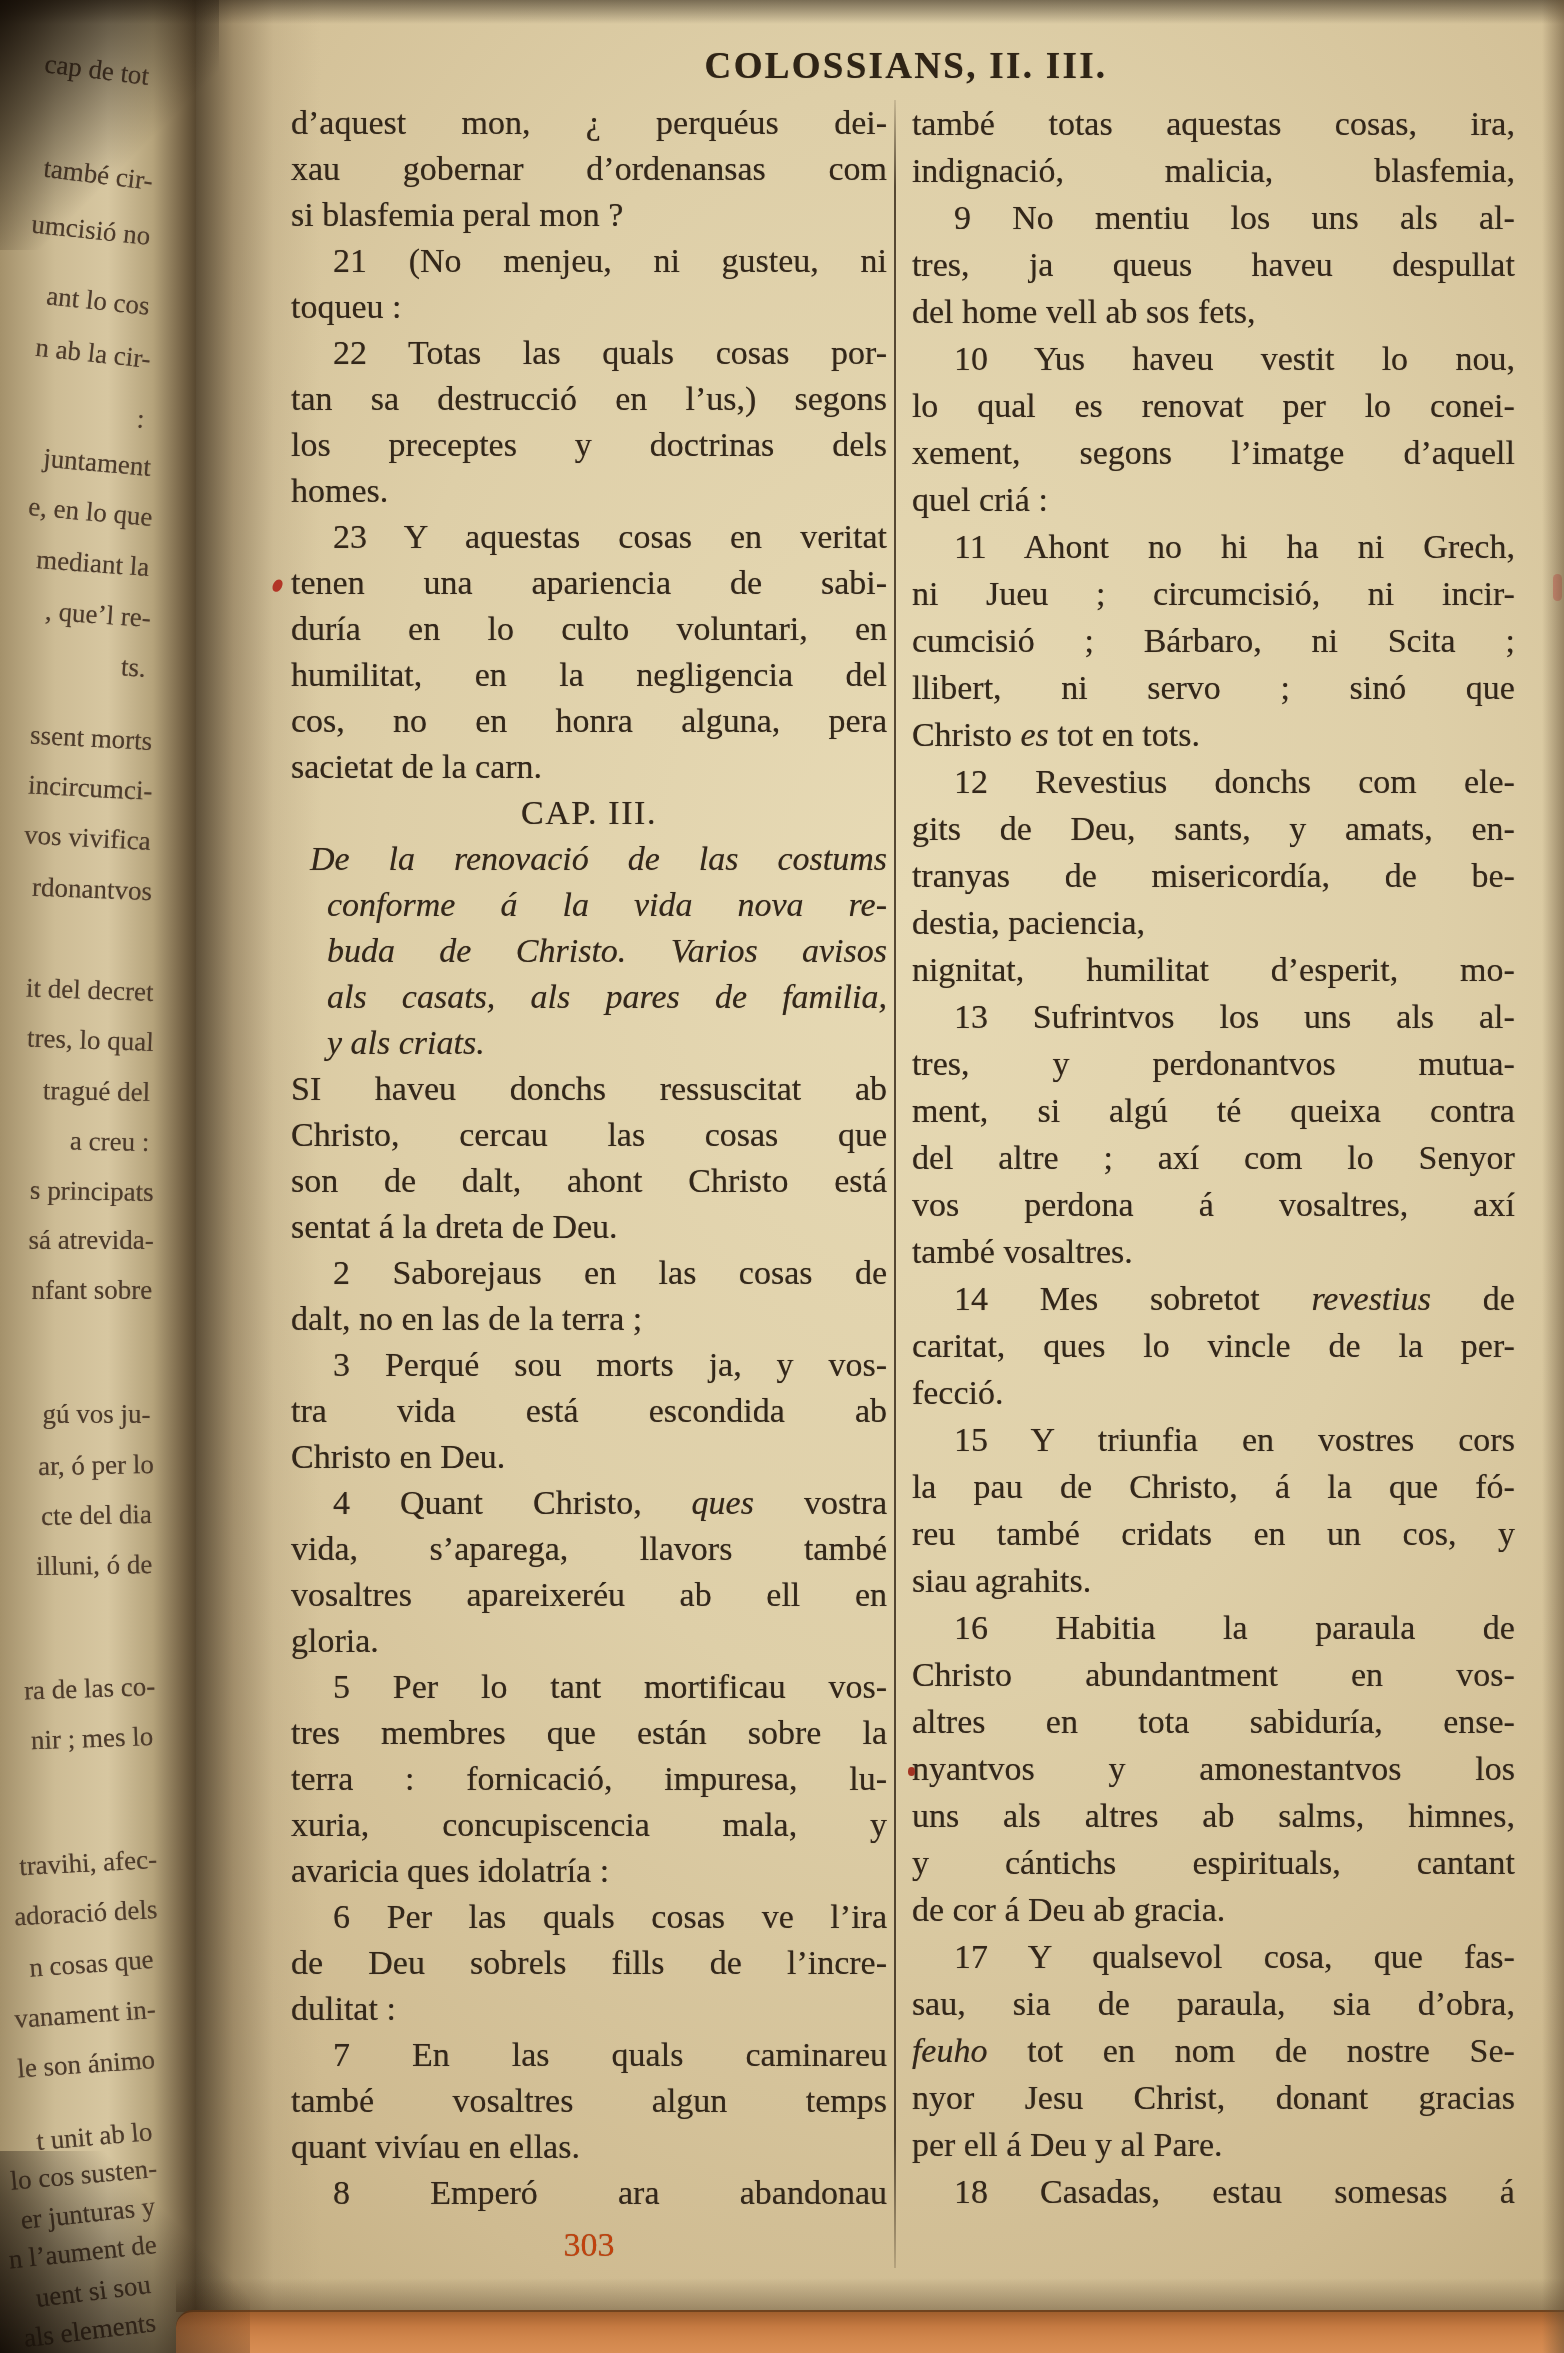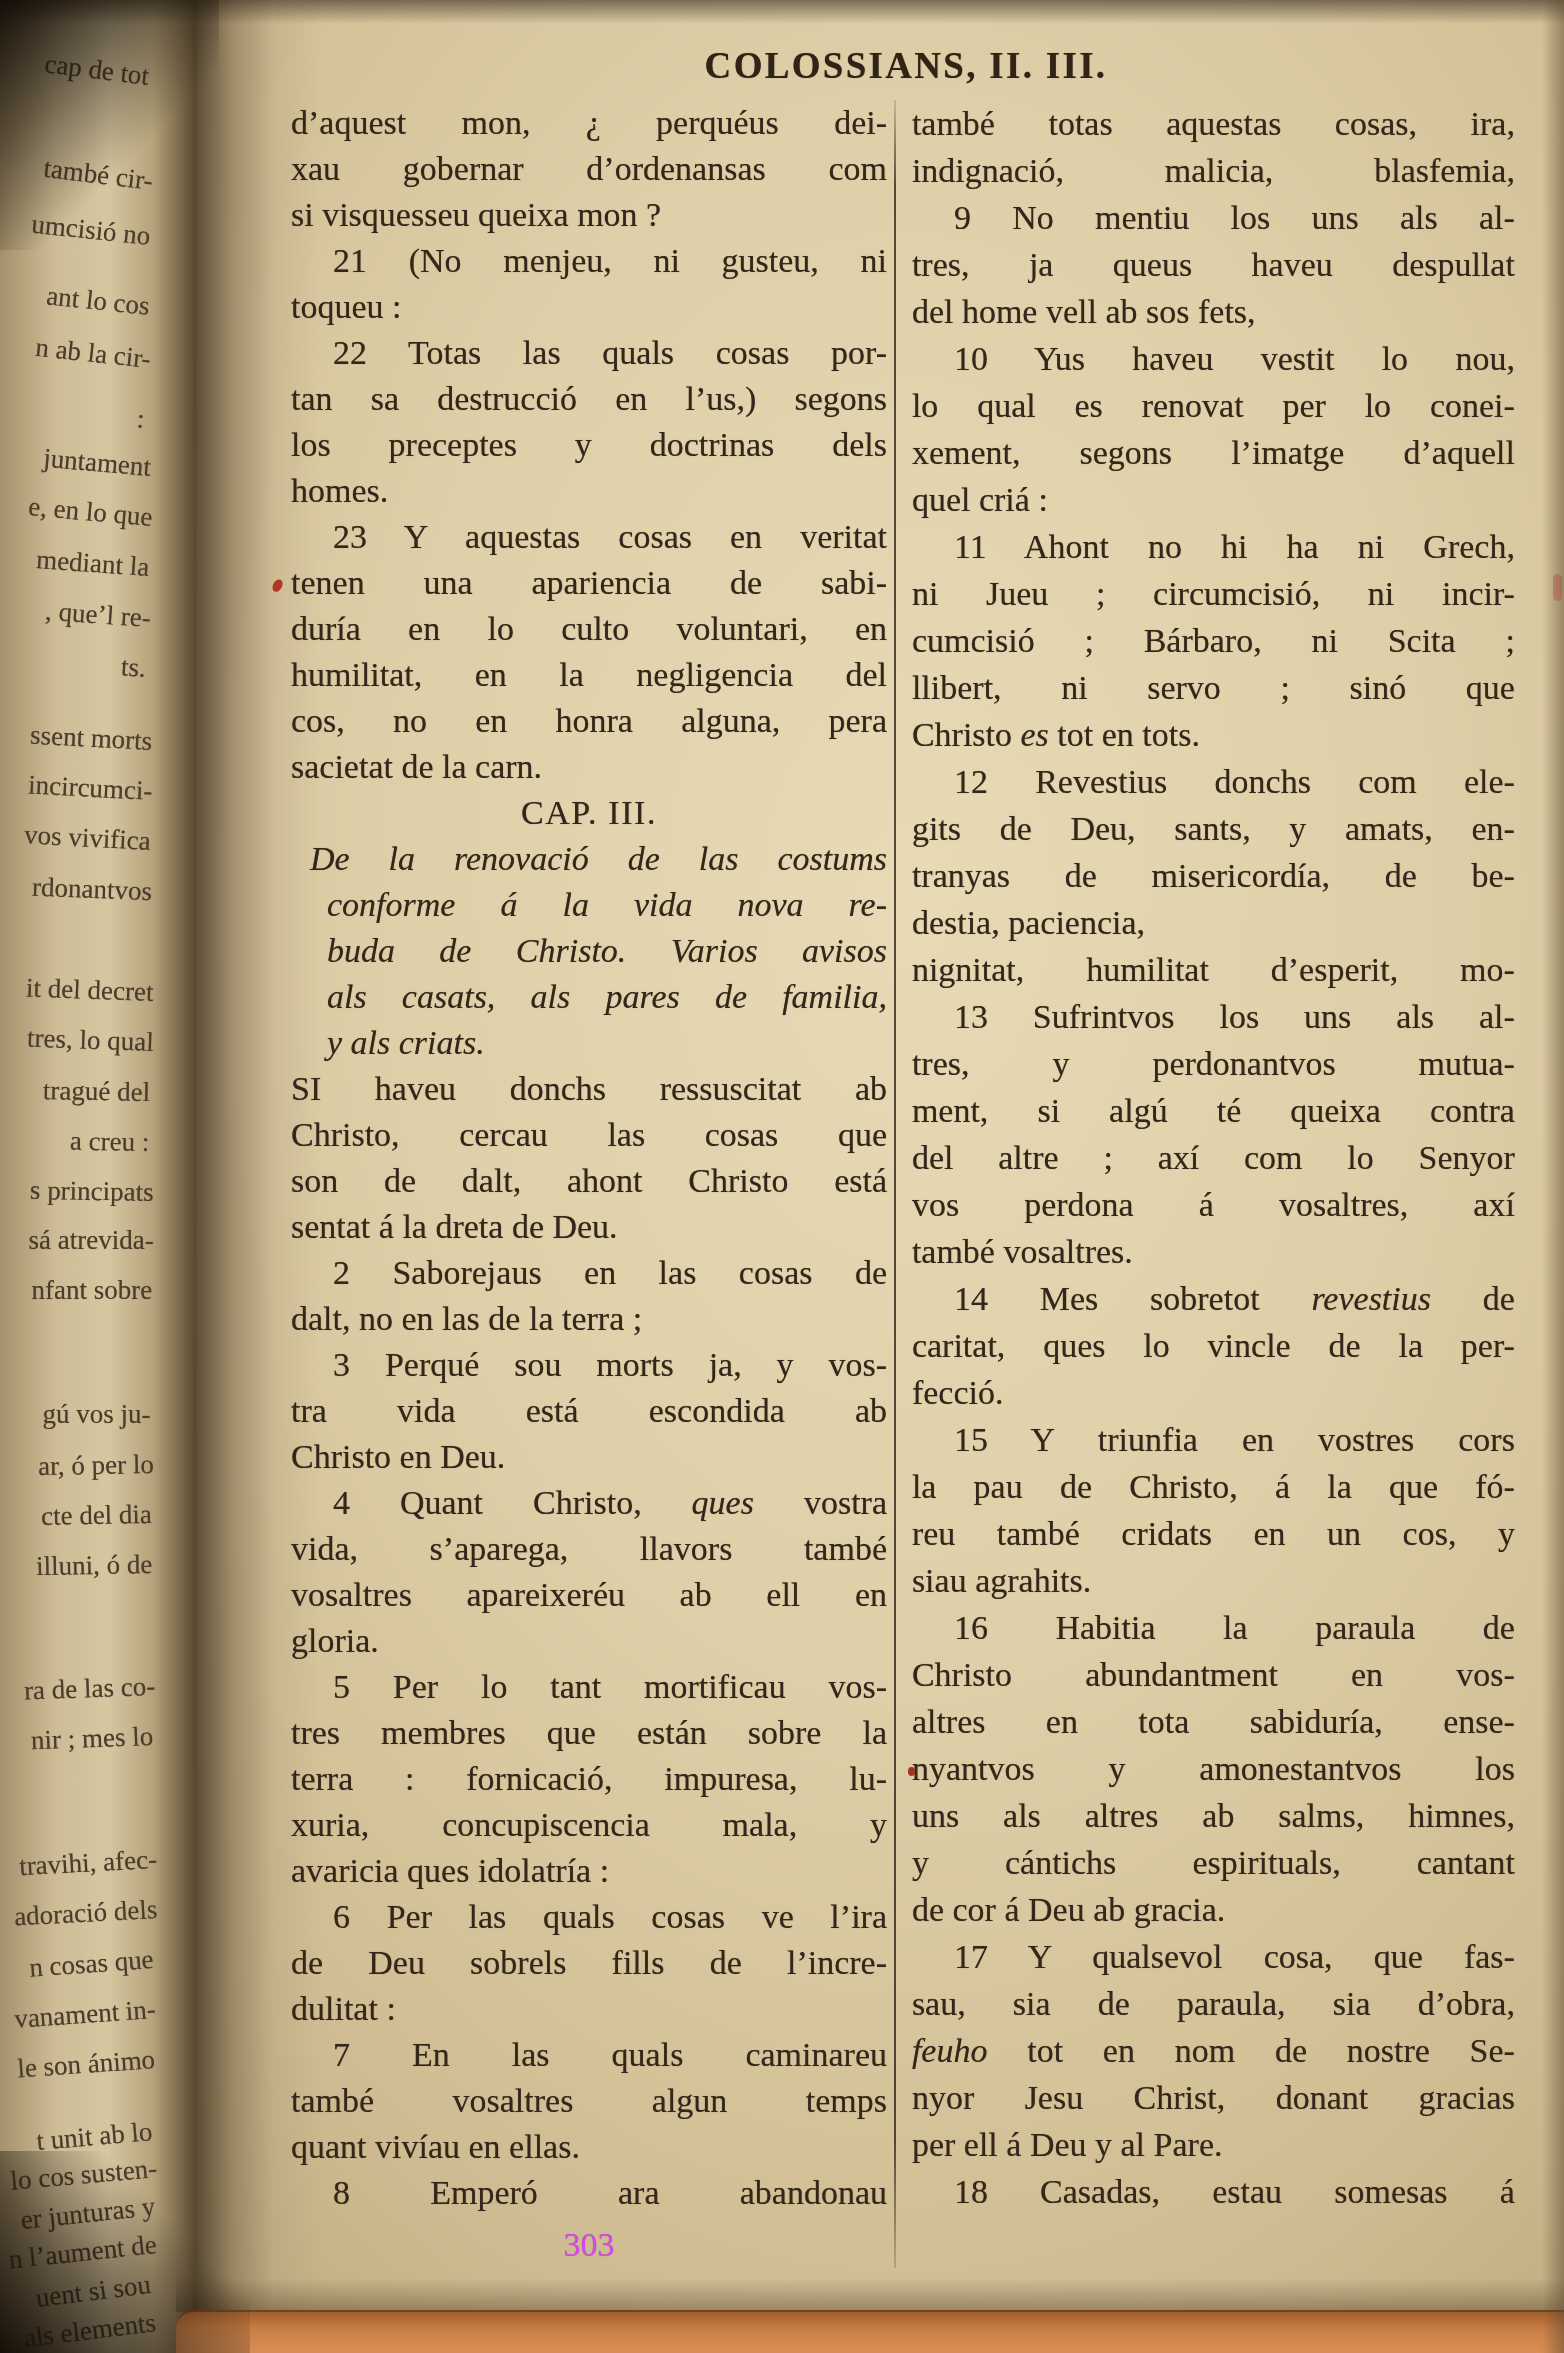--- a/index.html
+++ b/index.html
@@ -44,21 +44,21 @@
   .divider{width:2.3px;margin-left:7px;align-self:stretch;
     background:linear-gradient(180deg, rgba(70,55,35,.15) 0%, rgba(62,48,30,.85) 4%,
       rgba(58,45,28,.85) 94%, rgba(70,55,35,.2) 100%);}
   .line{text-align:justify;text-align-last:justify;}
   .line.end{text-align-last:left;}
   .line.v{text-indent:42px;}
   .line.ctr{text-align-last:center;letter-spacing:1.6px;}
   .line.s1{font-style:italic;padding-left:19px;}
   .line.s{font-style:italic;padding-left:36px;}
   .it{font-style:italic;}
-  .page-num{text-align:center;margin-top:6.3px;font-size:34px;color:#d946ef;
+  .page-num{text-align:center;margin-top:6.3px;font-size:34px;color:#c2410c;
     text-shadow:0 0 0.8px rgba(51,39,26,.55);}
   
   .speck{position:absolute;border-radius:50%;}
   .speck-1{left:273px;top:579px;width:8.6px;height:13.3px;background:#b23526;transform:rotate(28deg);}
   .speck-2{left:908px;top:1767px;width:7px;height:8.6px;background:#a23322;}
   .speck-3{right:3.1px;top:574px;width:9.4px;height:27px;background:#d9917a;border-radius:4.7px;}
 </style>
 </head>
 <body>
 
@@ -108,21 +108,21 @@
       <div class="frag" style="top: 2307px; right: 4.7px; transform: rotate(-7deg);">als elements</div>
     </div>
   <div class="gutter"></div>
 
   <div class="running-header">COLOSSIANS, II. III.</div>
 
   <div class="main-text">
     <div class="col col-left" id="left-col">
         <div class="line"><span>d’aquest mon, ¿ perquéus dei-</span></div>
         <div class="line"><span>xau gobernar d’ordenansas com</span></div>
-        <div class="line end"><span>si visquesseu queixa mon ?</span></div>
+        <div class="line end"><span>si blasfemia peral mon ?</span></div>
         <div class="line v"><span>21 (No menjeu, ni gusteu, ni</span></div>
         <div class="line end"><span>toqueu :</span></div>
         <div class="line v"><span>22 Totas las quals cosas por-</span></div>
         <div class="line"><span>tan sa destrucció en l’us,) segons</span></div>
         <div class="line"><span>los preceptes y doctrinas dels</span></div>
         <div class="line end"><span>homes.</span></div>
         <div class="line v"><span>23 Y aquestas cosas en veritat</span></div>
         <div class="line"><span>tenen una apariencia de sabi-</span></div>
         <div class="line"><span>duría en lo culto voluntari, en</span></div>
         <div class="line"><span>humilitat, en la negligencia del</span></div>

